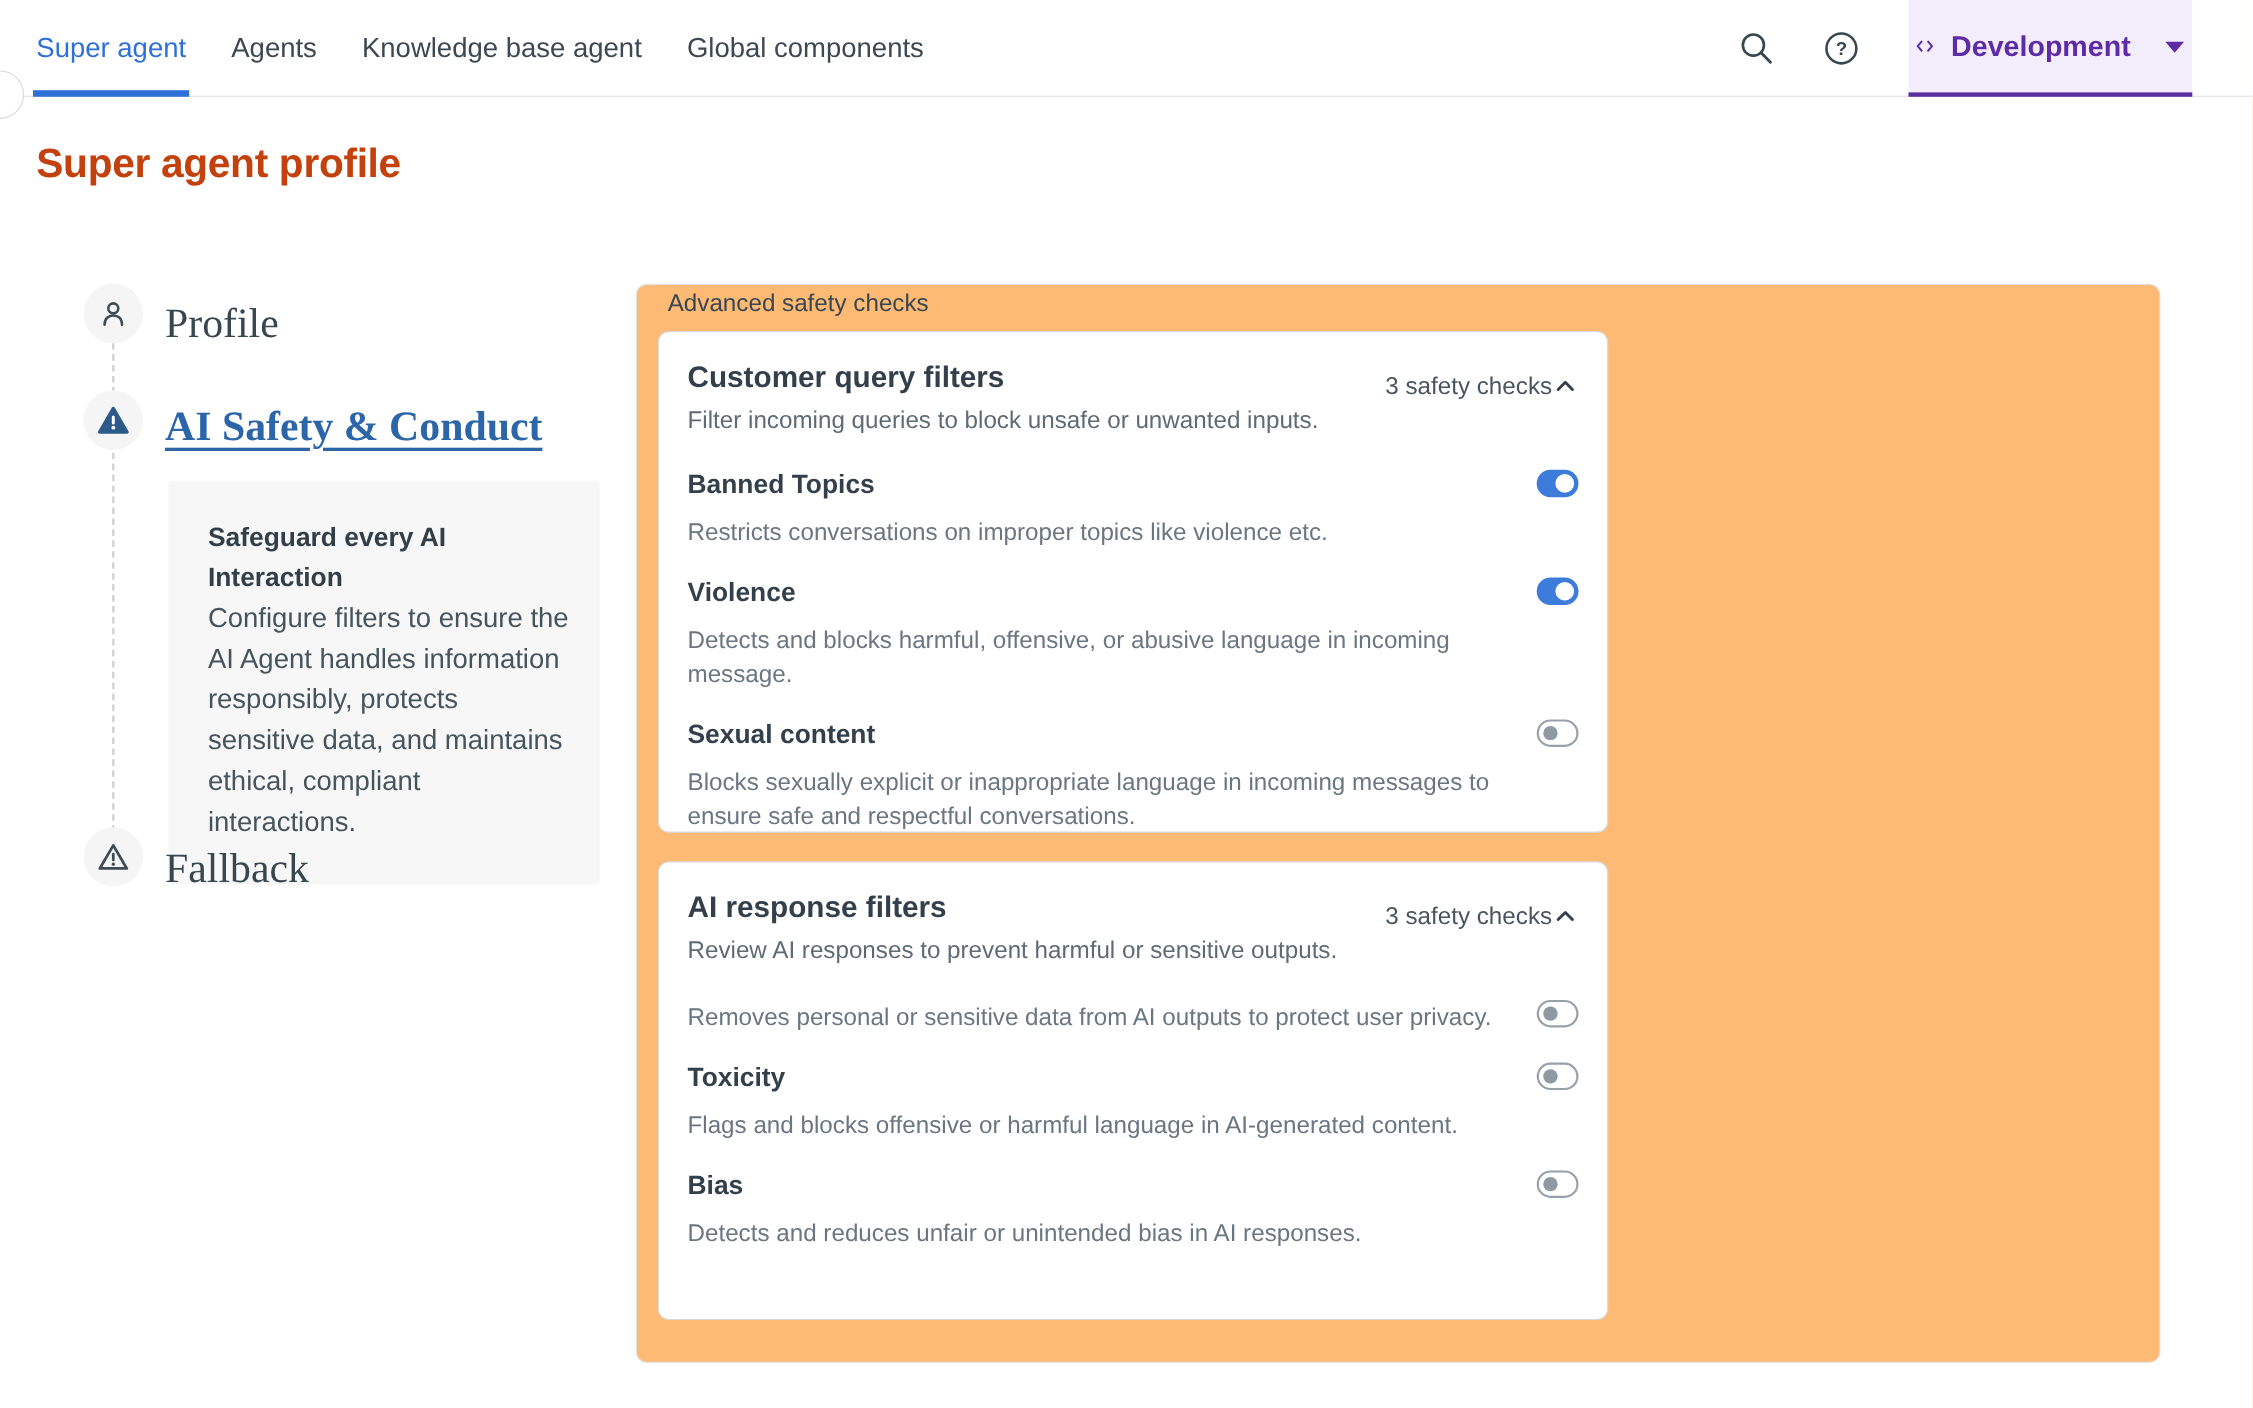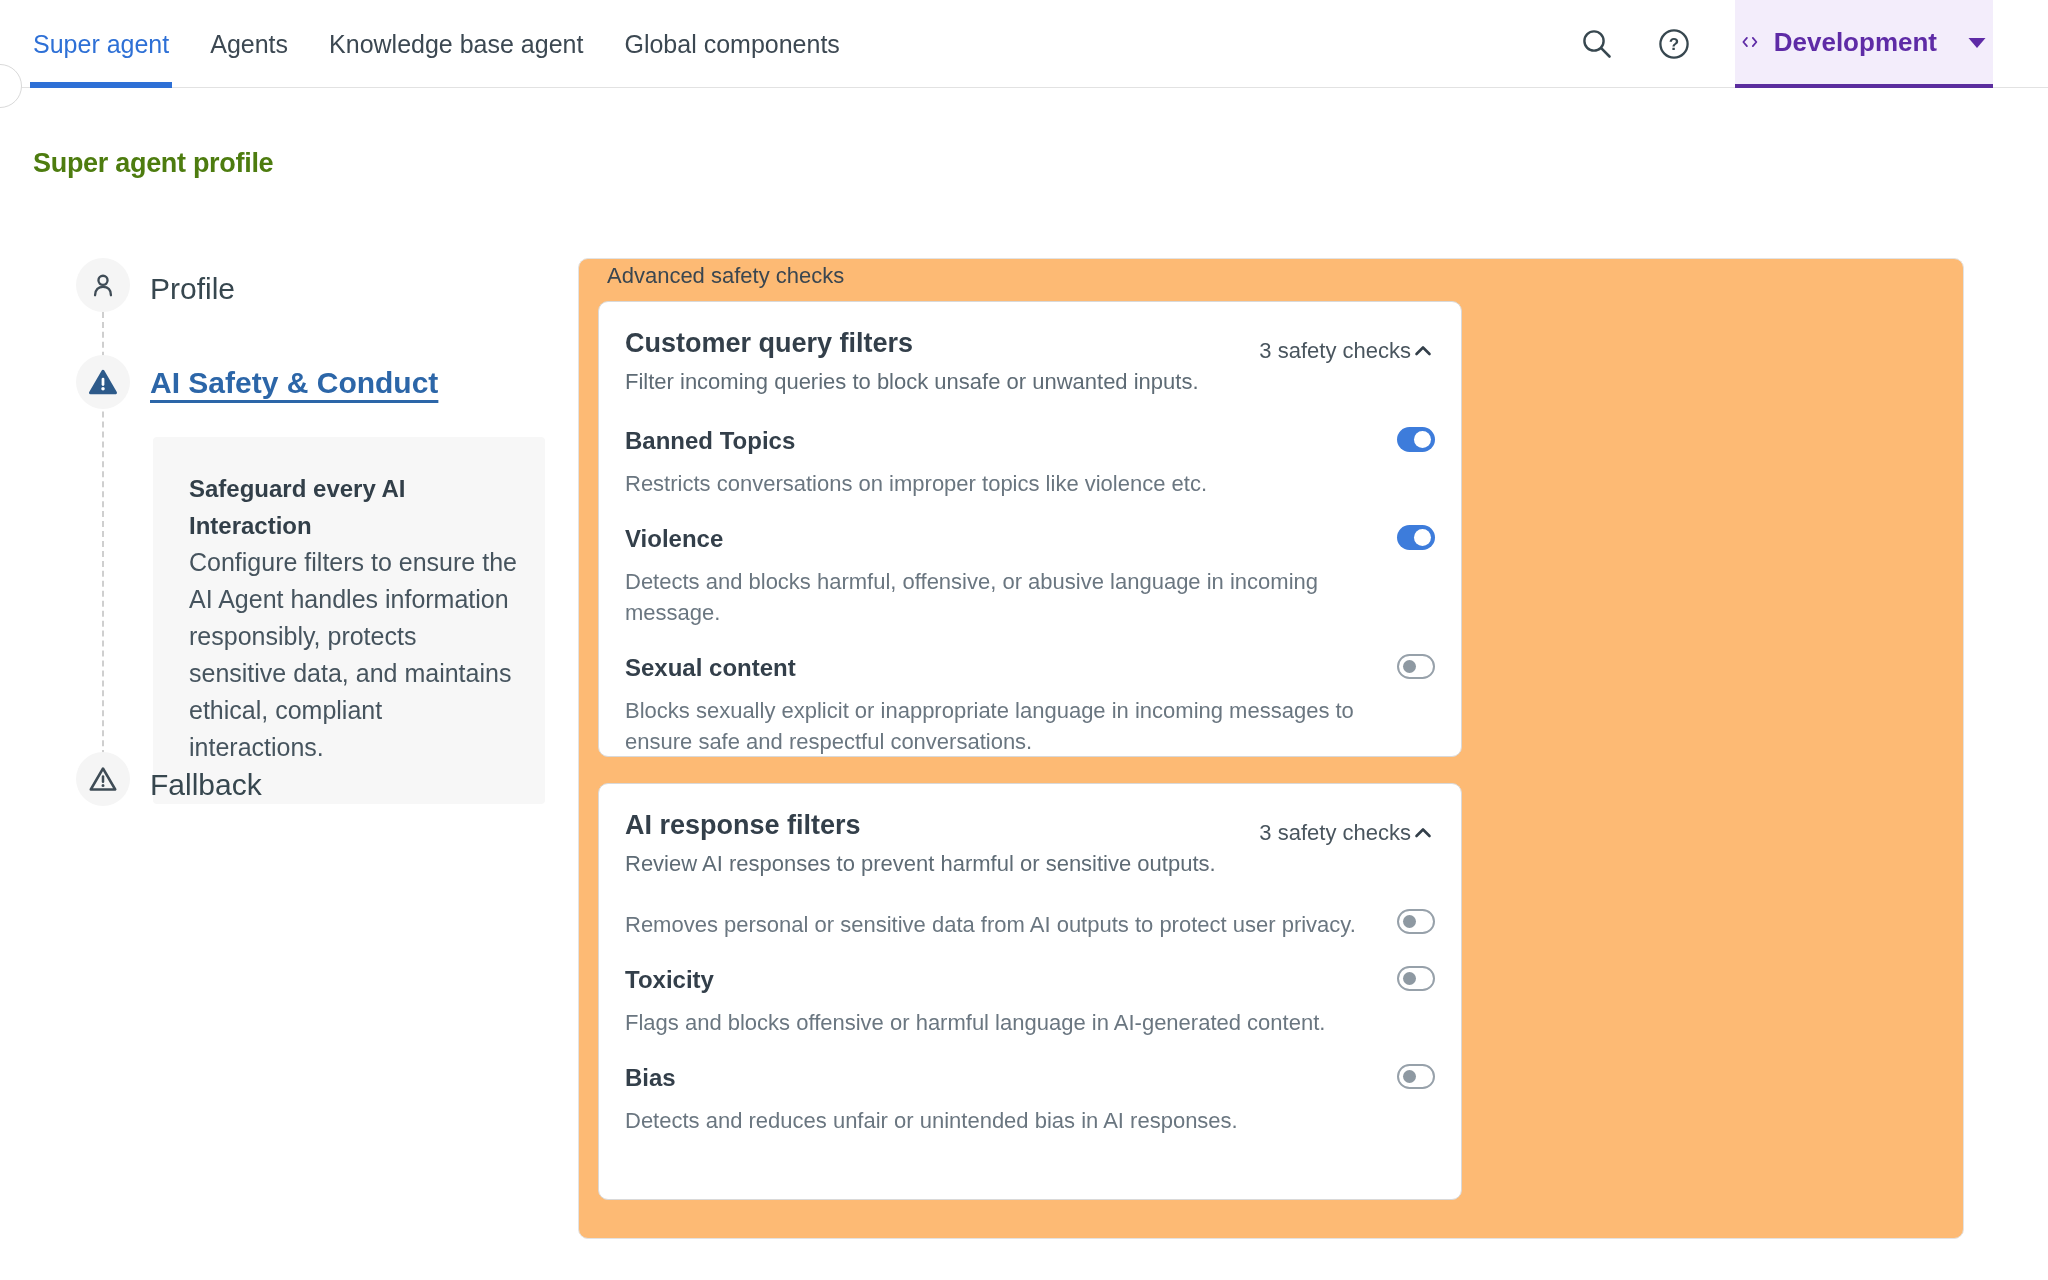--- a/index.html
+++ b/index.html
@@ -24,30 +24,30 @@
   .icon-btn{background:none;border:none;padding:0;cursor:pointer;display:flex;align-items:center;justify-content:center;}
   .env{position:absolute;left:1735px;top:0;width:258px;height:88px;background:var(--env-purple-bg);
        border:none;border-bottom:4px solid var(--env-purple-border);display:flex;align-items:center;
        justify-content:center;cursor:pointer;font-family:inherit;}
   .env-label{font-size:26px;font-weight:bold;color:var(--env-purple);margin-left:15px;}
   .env-caret{margin-left:30px;display:flex;}
   .edge-handle{position:absolute;left:-22px;top:64px;width:44px;height:44px;border-radius:50%;
                background:#fff;border:1px solid #d9d9d9;padding:0;cursor:pointer;z-index:6;}
 
   
-  .page-title{position:absolute;left:33px;top:148px;margin:0;font-size:27px;font-weight:bold;
-              color:#4d7c0f;letter-spacing:-0.3px;z-index:2;}
+  .page-title{position:absolute;left:33px;top:128px;margin:0;font-size:37px;font-weight:bold;
+              color:#c2410c;letter-spacing:-0.3px;z-index:2;}
 
   
   .step-line{position:absolute;left:102px;top:292px;height:484px;border-left:2px dashed #cfcfcf;z-index:0;}
   .step-circle{position:absolute;left:76px;width:54px;height:54px;border-radius:50%;background:#f5f5f5;
                display:flex;align-items:center;justify-content:center;z-index:1;border:none;padding:0;cursor:pointer;}
   .c1{top:258px}.c2{top:355px}.c3{top:752px}
-  .step-label{position:absolute;left:150px;font-size:30px;color:#37474f;z-index:1;background:none;border:none;
-              padding:0;font-family:Liberation Sans, sans-serif;cursor:pointer;text-align:left;}
+  .step-label{position:absolute;left:150px;font-size:38px;color:#37474f;z-index:1;background:none;border:none;
+              padding:0;font-family:Liberation Serif, serif;cursor:pointer;text-align:left;}
   .l1{top:272px}.l3{top:768px}
   .l2{top:366px;font-weight:bold;color:var(--link-blue);text-decoration:underline;
       text-decoration-thickness:2.5px;text-underline-offset:7px;}
   .info-box{position:absolute;left:153px;top:437px;width:392px;background:#f7f7f7;border-radius:4px;
             padding:33px 28px 38px 36px;z-index:1;}
   .info-title{font-size:24px;font-weight:bold;color:#323f49;line-height:37px;}
   .info-body{font-size:25px;color:#46545e;line-height:37px;}
 
   
   .panel{position:absolute;left:578px;top:258px;width:1386px;height:981px;border:1px solid #e3e3e3;

